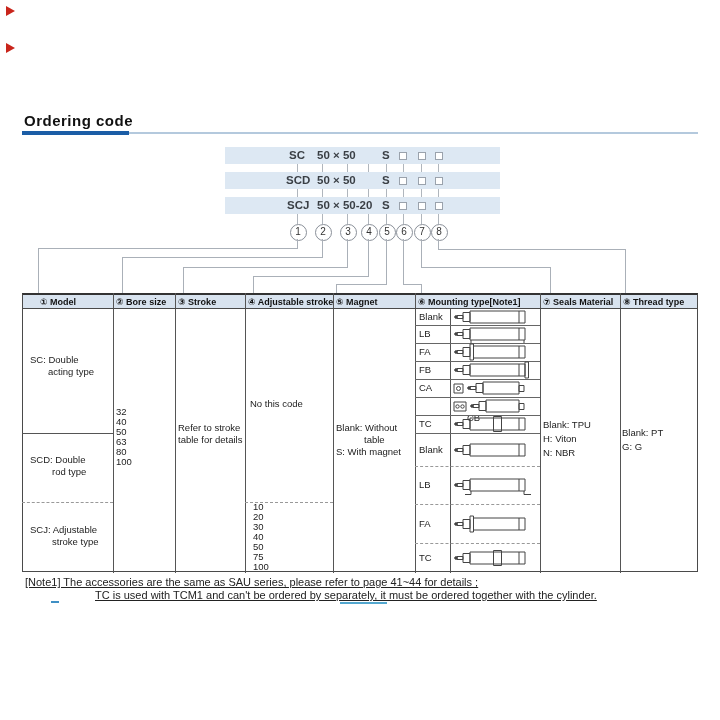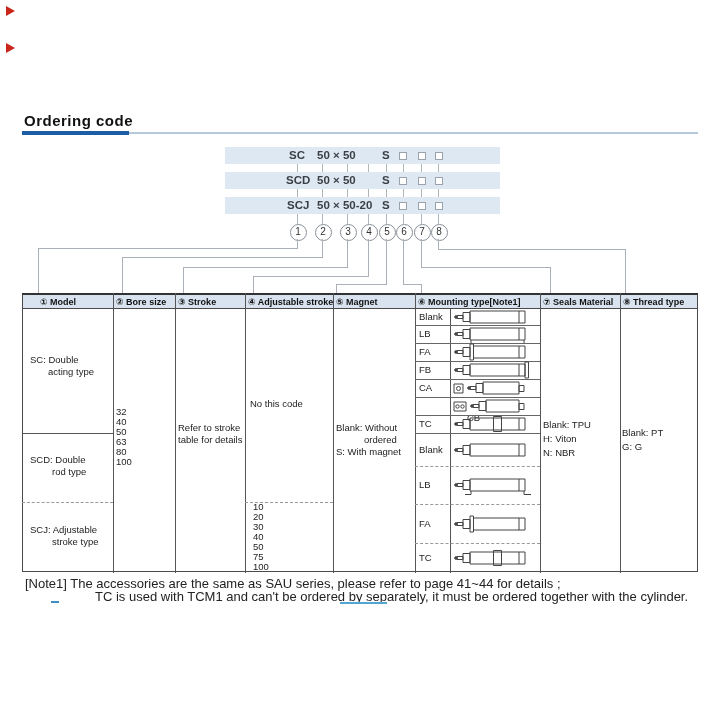--- a/index.html
+++ b/index.html
@@ -18,21 +18,21 @@
   .conn{background:#aab0b8;}
   .tborder{left:22px;top:293px;width:676px;height:279px;border:1px solid #4a4a4a;border-top:2px solid #333;box-sizing:border-box;}
   .thead-bg{left:23px;top:295px;width:674px;height:14px;background:#d8e3ef;}
   .hcell{font-size:9px;font-weight:bold;color:#111;white-space:nowrap;line-height:14px;}
   .vline{width:1px;background:#555;}
   .hsolid{height:1px;background:#666;}
   .hdash{height:0;border-top:1px dashed #999;}
   .cell-text{font-size:9.5px;color:#222;white-space:pre;line-height:12px;}
   .list-text{font-size:9.5px;color:#222;white-space:pre;line-height:10px;}
   .mlabel{font-size:9.5px;color:#222;white-space:nowrap;}
-  .note{font-size:13px;color:#222;white-space:nowrap;}
+  .note{font-size:11px;color:#222;white-space:nowrap;text-decoration:underline;}
   .redmark{width:0;height:0;border-left:9px solid #c9251b;border-top:5px solid transparent;border-bottom:5px solid transparent;}
   .bluedash{background:#3f8fc4;}
 </style>
 </head>
 <body>
 
 <div id="page">
   <div class="abs redmark" style="left:6px;top:6px;"></div>
   <div class="abs redmark" style="left:6px;top:43px;"></div>
 
@@ -156,21 +156,21 @@
       <div class="abs cell-text" style="left: 250px; top: 398px;">No this code</div>
       <div class="abs hdash" style="left: 245px; top: 502px; width: 88px;"></div>
       <div class="abs list-text" style="left: 253px; top: 502px;">10
 20
 30
 40
 50
 75
 100</div>
       <div class="abs cell-text" style="left: 336px; top: 422px;">Blank: Without</div>
-      <div class="abs cell-text" style="left: 364px; top: 434px;">ordered</div>
+      <div class="abs cell-text" style="left: 364px; top: 434px;">table</div>
       <div class="abs cell-text" style="left: 336px; top: 446px;">S: With magnet</div>
       <div class="abs cell-text" style="left: 543px; top: 419px;">Blank: TPU</div>
       <div class="abs cell-text" style="left: 543px; top: 433px;">H: Viton</div>
       <div class="abs cell-text" style="left: 543px; top: 447px;">N: NBR</div>
       <div class="abs cell-text" style="left: 622px; top: 427px;">Blank: PT</div>
       <div class="abs cell-text" style="left: 622px; top: 441px;">G: G</div>
       <div class="abs mlabel" style="left: 419px; top: 310.5px;">Blank</div>
       <div class="abs" style="left: 453px; top: 305.5px;"><svg width="84" height="22" viewBox="0 0 84 22">
           <circle cx="3" cy="11" r="1.3" fill="#444" stroke="#444" stroke-width="1"></circle>
           <path d="M4 9.5 h6 v3 h-6 z" fill="none" stroke="#444" stroke-width="1"></path>

